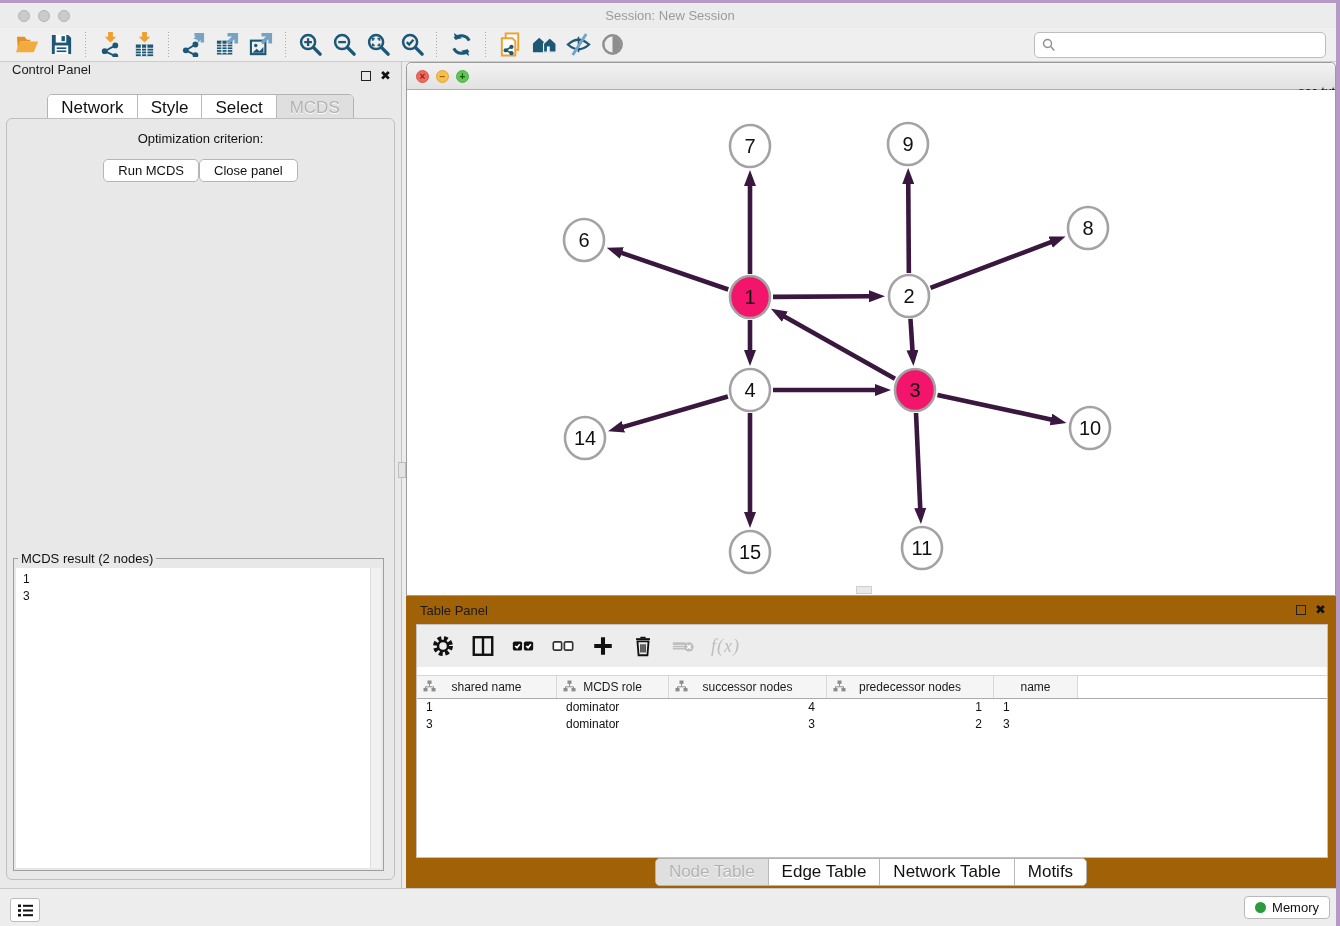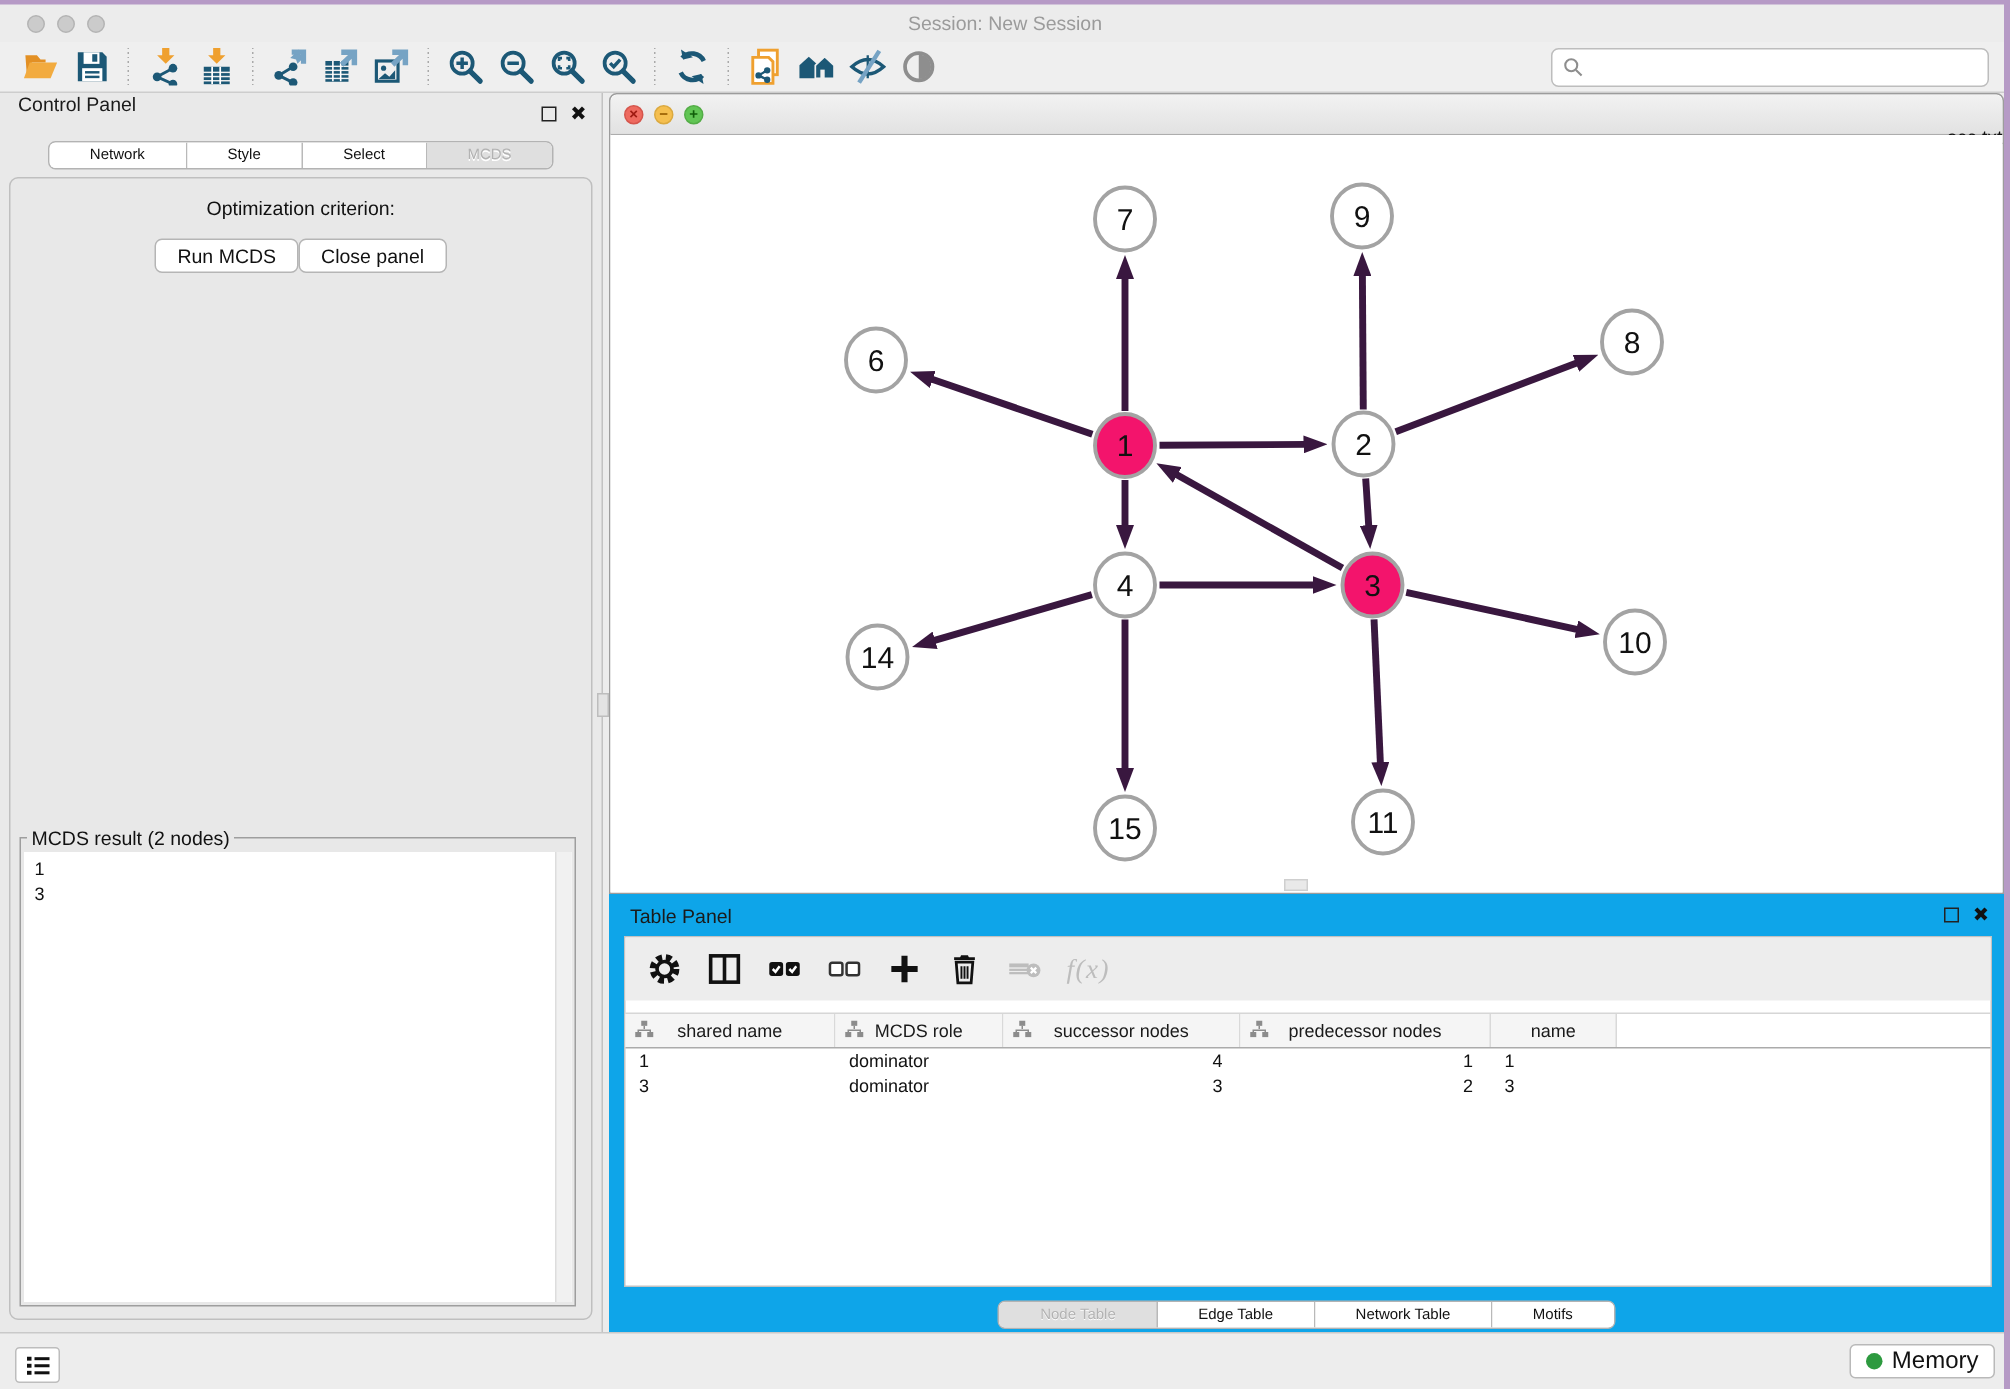--- a/index.html
+++ b/index.html
@@ -29,21 +29,21 @@
 
   
   .control-panel { position:absolute; left:0; top:62px; width:402px; height:826px; background:#E9E9E9; border-right:1px solid #C2C2C2; }
   .cp-header { position:relative; height:32px; display:flex; align-items:flex-start; padding:0 12px; }
   .panel-title { font-size:13px; color:#1A1A1A; }
   .panel-ctrls { position:absolute; right:10px; top:9px; display:flex; gap:9px; align-items:center; }
   .float-ico { width:10px; height:10px; border:1.5px solid #222; display:inline-block; }
   .close-ico { font-size:13px; font-weight:bold; color:#111; line-height:10px; }
   .seg-tabs { display:flex; justify-content:center; }
   .seg-group { display:inline-flex; border:1px solid #B3B3B3; border-radius:5px; overflow:hidden; background:#fff; }
-  .seg { padding:3px 27px; font-size:10px; color:#111; background:#fff; border-right:1px solid #B9B9B9; cursor:default; }
+  .seg { padding:3px 13px; font-size:17px; color:#111; background:#fff; border-right:1px solid #B9B9B9; cursor:default; }
   .seg:last-child { border-right:none; }
   .seg.selected { background:#DFDFDF; color:#B2B2B2; text-shadow:0 1px 0 #fff; }
   .cp-pane { position:absolute; left:6px; right:6px; top:56px; bottom:8px; border:1px solid #BFBFBF; border-radius:6px; background:#E8E8E8; }
   .opt-label { margin-top:12px; text-align:center; font-size:13px; color:#111; }
   .select { position:relative; margin:12px auto 0; width:310px; height:24px; background:#fff; border:1px solid #ADADAD; border-radius:4px; font-size:13px; color:#111; display:flex; align-items:center; padding-left:10px; }
   .stepper { position:absolute; right:6px; top:3px; }
   .btn-row { display:flex; justify-content:center; margin-top:13px; }
   .mac-btn { height:23px; padding:0 14px; background:#fff; border:1px solid #B5B5B5; border-radius:5px; font-size:13px; color:#111; display:flex; align-items:center; }
   .result-box { position:absolute; left:6px; right:10px; top:432px; bottom:8px; border:1px solid #9E9E9E; background:#E8E8E8; margin:0; }
   .result-box legend { font-size:13px; color:#111; padding:0 3px; margin-left:4px; }
@@ -59,32 +59,32 @@
   .tdot.red { background:#EE6A5F; border:1px solid #D5554C; color:#9E1B12; }
   .tdot.yellow { background:#F5BF4F; border:1px solid #DBA93F; color:#985D00; }
   .tdot.green { background:#61C554 ; border:1px solid #53AD46; color:#105E09; }
   .net-title { width:100%; text-align:right; font-size:13px; color:#111;margin-top:31px; }
   .net-canvas { position:relative; width:928px; height:505px; background:#fff; overflow:hidden; }
 
   .grip-v { position:absolute; left:398px; top:462px; width:8px; height:16px; background:#E3E3E3; border:1px solid #BDBDBD; z-index:5; }
   .grip-h { position:absolute; left:856px; top:586px; width:16px; height:8px; background:#E9E9E9; border:1px solid #CFCFCF; z-index:5; }
 
   
-  .table-panel { position:absolute; left:406px; top:596px; width:930px; height:292px; background:#0ea5e9; }
+  .table-panel { position:absolute; left:406px; top:596px; width:930px; height:292px; background:#a16207; }
   .tp-header { position:relative; height:28px; display:flex; align-items:center; padding:0 14px; }
   .tp-box { position:absolute; left:10px; right:8px; top:28px; bottom:30px; border:1px solid #C2C2C2; background:#fff; }
   .tp-toolbar { height:42px; background:#EDEDED; display:flex; align-items:center; gap:14px; padding-left:14px; }
   .tpi { width:26px; height:26px; display:flex; align-items:center; }
   .fx-label { font-family:"Liberation Serif","DejaVu Serif",serif; font-style:italic; font-size:18px; color:#BDBDBD; letter-spacing:1px; }
   .thead { display:flex; height:24px; margin-top:8px; border-top:1px solid #D6D6D6; border-bottom:1px solid #ABABAB; }
   .th { position:relative; background:#F5F5F5; border-right:1px solid #D9D9D9; font-size:12px; color:#1A1A1A; display:flex; align-items:center; justify-content:center; }
   .th .tree-ico { position:absolute; left:6px; top:4px; }
   .trow { display:flex; height:17px; font-size:12px; color:#111; }
   .td { padding:1px 0; }
-  .memory-btn { position:absolute; right:10px; bottom:6px; height:23px; background:#fff; border:1px solid #B9B9B9; border-radius:4px; display:flex; align-items:center; gap:6px; padding:0 10px; font-size:16px; color:#111; }
+  .memory-btn { position:absolute; right:10px; bottom:6px; height:23px; background:#fff; border:1px solid #B9B9B9; border-radius:4px; display:flex; align-items:center; gap:6px; padding:0 10px; font-size:13px; color:#111; }
   .mem-dot { width:11px; height:11px; border-radius:50%; background:#2D9A3F; }
   .tp-tabs { position:absolute; left:0; right:0; bottom:2px; display:flex; justify-content:center; }
 
   
   .statusbar { position:absolute; left:0; top:888px; width:1340px; height:38px; background:#EDEDED; border-top:1px solid #C9C9C9; }
   .list-btn { position:absolute; left:10px; top:9px; width:30px; height:24px; background:#fff; border:1px solid #BDBDBD; border-radius:3px; display:flex; align-items:center; justify-content:center; }
 </style>
 </head>
 <body>
 

